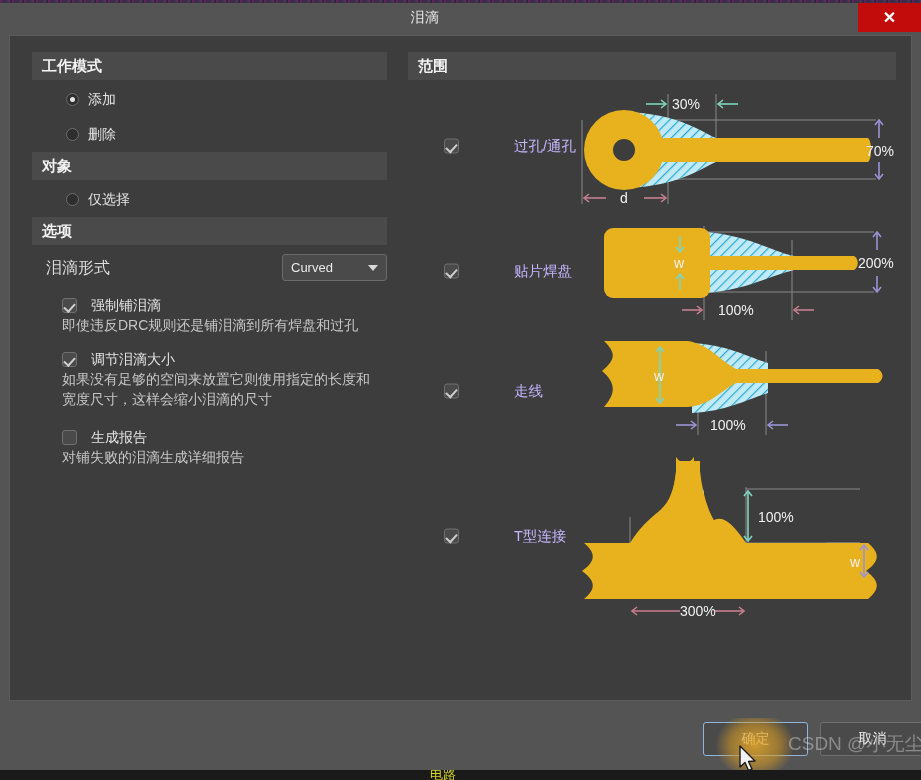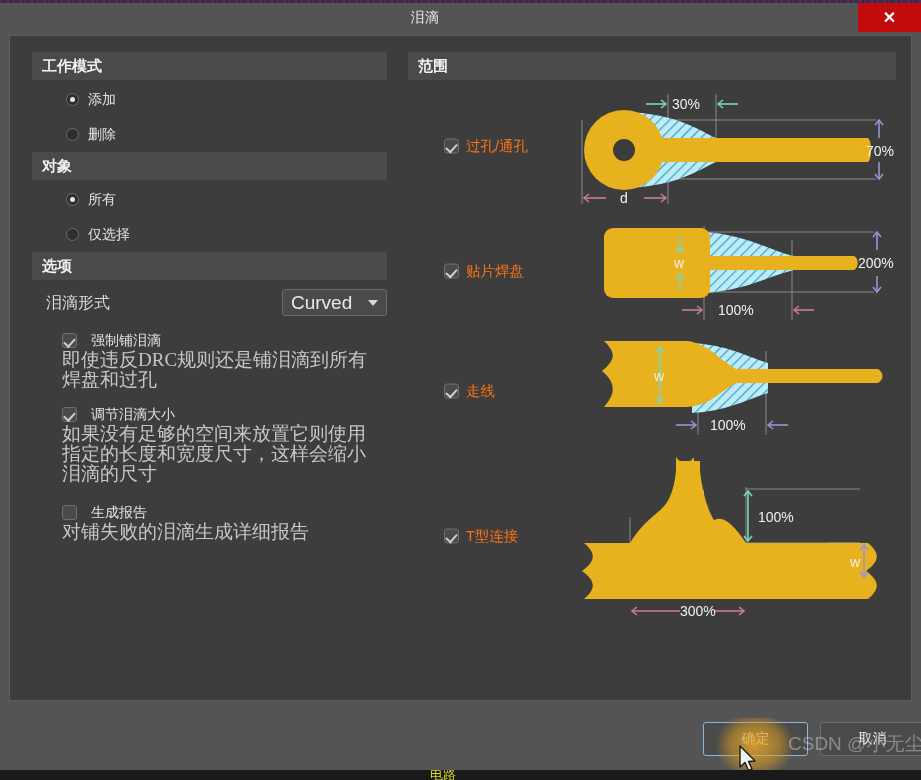--- a/index.html
+++ b/index.html
@@ -93,21 +93,21 @@
   }
   .opt-label { color: #dcdcdc; font-size: 16px; }
 
   .dropdown {
     position: absolute; right: 0px; top: 7px;
     width: 105px; height: 27px;
     background: #4a4a4a; border: 1px solid #6a6a6a; border-radius: 3px;
     display: flex; align-items: center;
     padding: 0 8px; cursor: pointer;
   }
-  .dropdown-value { color: #e8e8e8; font-size: 19px; flex: 1; }
+  .dropdown-value { color: #e8e8e8; font-size: 13px; flex: 1; }
   .caret {
     width: 0; height: 0;
     border-left: 5px solid transparent;
     border-right: 5px solid transparent;
     border-top: 6px solid #d8d8d8;
   }
 
   
   .check-row { display: flex; align-items: flex-start; padding-left: 30px; cursor: pointer; gap: 8px; }
   .cbox {
@@ -116,33 +116,33 @@
     position: relative; margin-right: 6px; margin-top: 1px;
   }
   .cbox.on::after {
     content: ""; position: absolute;
     left: 3px; top: 2px; width: 5px; height: 9px;
     border: solid #cfcfcf; border-width: 0 2px 2px 0;
     transform: rotate(42deg);
   }
   .check-label { color: #e2e2e2; font-size: 14px; line-height: 16px; }
   .desc {
-    color: #c6c6c6; font-size: 19px; line-height: 20px;
-    padding-left: 30px; padding-right: 6px; margin-top: 2px; font-family: Liberation Serif, serif;
+    color: #c6c6c6; font-size: 14px; line-height: 20px;
+    padding-left: 30px; padding-right: 6px; margin-top: 2px;
   }
 
   
   .range-row { position: relative; height: 117px; }
   .range-check {
     position: absolute; left: 36px; top: 50%;
     transform: translateY(-50%);
     display: flex; align-items: center; cursor: pointer;
   }
   .range-check .cbox { margin-right: 7px; margin-top: 0; }
-  .range-label { color: #f97316; font-size: 14.5px; white-space: nowrap; }
+  .range-label { color: #c4b5fd; font-size: 14.5px; white-space: nowrap; margin-left: 48px; }
   .range-figure { position: absolute; left: 160px; top: 0; width: 328px; height: 117px; }
   .range-figure svg { display: block; }
 
   
   .footer { position: absolute; left: 0; top: 701px; width: 884px; height: 79px; background: #545454; }
   .btn {
     position: absolute; top: 21px;
     height: 34px; width: 105px;
     background: #4a4a4a; border: 1px solid #6e6e6e; border-radius: 3px;
     color: #ececec; font-size: 14px;
@@ -196,24 +196,20 @@
         <span class="radio on"></span>
         <span class="radio-label">添加</span>
       </div>
       <div class="radio-row">
         <span class="radio"></span>
         <span class="radio-label">删除</span>
       </div>
 
       <div class="section-header">对象</div>
 
-      <div class="radio-row">
-        <span class="radio on"></span>
-        <span class="radio-label">所有</span>
-      </div>
       <div class="radio-row">
         <span class="radio"></span>
         <span class="radio-label">仅选择</span>
       </div>
 
       <div class="section-header">选项</div>
 
       <div class="opt-row" style="position:relative;height:42px;">
         <span class="opt-label">泪滴形式</span>
         <div class="dropdown">

